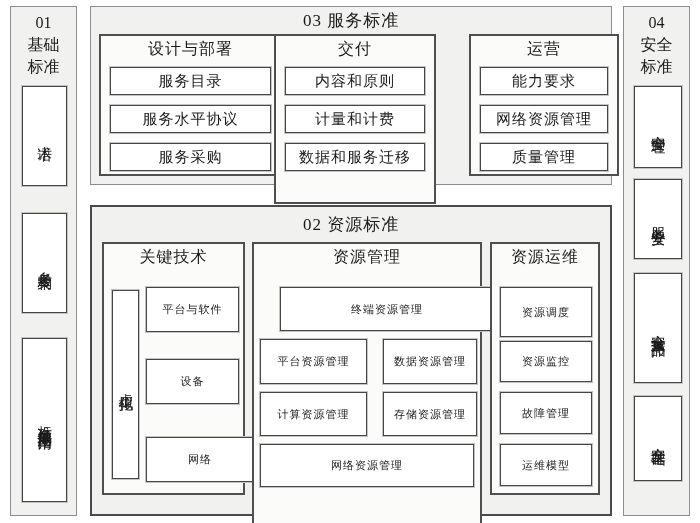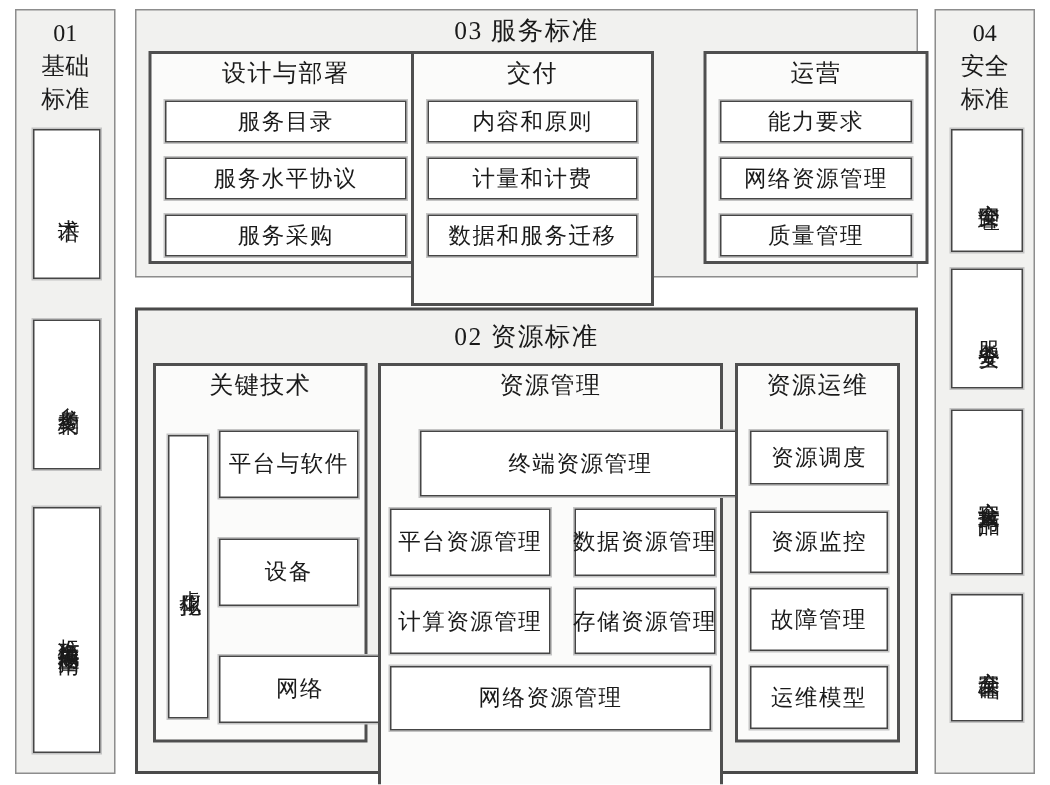--- a/index.html
+++ b/index.html
@@ -13,21 +13,21 @@
   .sec-title{position:absolute;left:0;right:0;text-align:center;font-size:17px;letter-spacing:1px;white-space:nowrap;}
   .col-title{position:absolute;left:0;right:0;top:5px;text-align:center;font-size:16px;line-height:22px;}
 
   
   .panel{position:absolute;background:#fbfbfa;border:2px solid #4f4f4f;box-sizing:border-box;}
   .panel-title{text-align:center;font-size:16px;padding-top:3px;letter-spacing:1px;white-space:nowrap;}
 
   
   .item{position:absolute;background:#ffffff;border:1.5px solid #454545;box-shadow:0 0 0 1px #c4c4c4;
         box-sizing:border-box;display:flex;align-items:center;justify-content:center;
-        font-size:15px;letter-spacing:1px;white-space:nowrap;}
+        font-size:11px;letter-spacing:1px;white-space:nowrap;}
 
   
   .fitem{position:static;display:flex;align-items:center;justify-content:center;
          background:#ffffff;border:1.5px solid #454545;box-shadow:0 0 0 1px #c4c4c4;
          box-sizing:border-box;height:28px;margin:0 9px 10px 9px;font-size:15px;letter-spacing:1px;white-space:nowrap;}
   .p03 .panel-title{margin-bottom:7px;}
 
   
   .vbox{position:absolute;background:#ffffff;border:1.5px solid #454545;box-shadow:0 0 0 1px #c4c4c4;
         box-sizing:border-box;display:flex;align-items:center;justify-content:center;}
@@ -98,21 +98,21 @@
       <div class="item" style="left:6px;top:43px;width:214px;height:44px;margin-left:20px;">终端资源管理</div>
       <div class="item" style="left:6px;top:95px;width:107px;height:45px;">平台资源管理</div>
       <div class="item" style="left:129px;top:95px;width:94px;height:45px;">数据资源管理</div>
       <div class="item" style="left:6px;top:148px;width:107px;height:44px;">计算资源管理</div>
       <div class="item" style="left:129px;top:148px;width:94px;height:44px;">存储资源管理</div>
       <div class="item" style="left:6px;top:200px;width:214px;height:43px;">网络资源管理</div>
     </div>
 
     <div class="panel" style="left:398px;top:35px;width:110px;height:253px;">
       <div class="panel-title">资源运维</div>
-      <div class="item" style="left:8px;top:43px;width:92px;height:36px;">资源调度</div>
+      <div class="item" style="left:8px;top:43px;width:92px;height:50px;">资源调度</div>
       <div class="item" style="left:8px;top:97px;width:92px;height:41px;">资源监控</div>
       <div class="item" style="left:8px;top:148px;width:92px;height:42px;">故障管理</div>
       <div class="item" style="left:8px;top:200px;width:92px;height:42px;">运维模型</div>
     </div>
   </section>
 
   <section class="sec" style="left:623px;top:6px;width:67px;height:510px;">
     <div class="col-title">
       <div>04</div>
       <div>安全</div>

